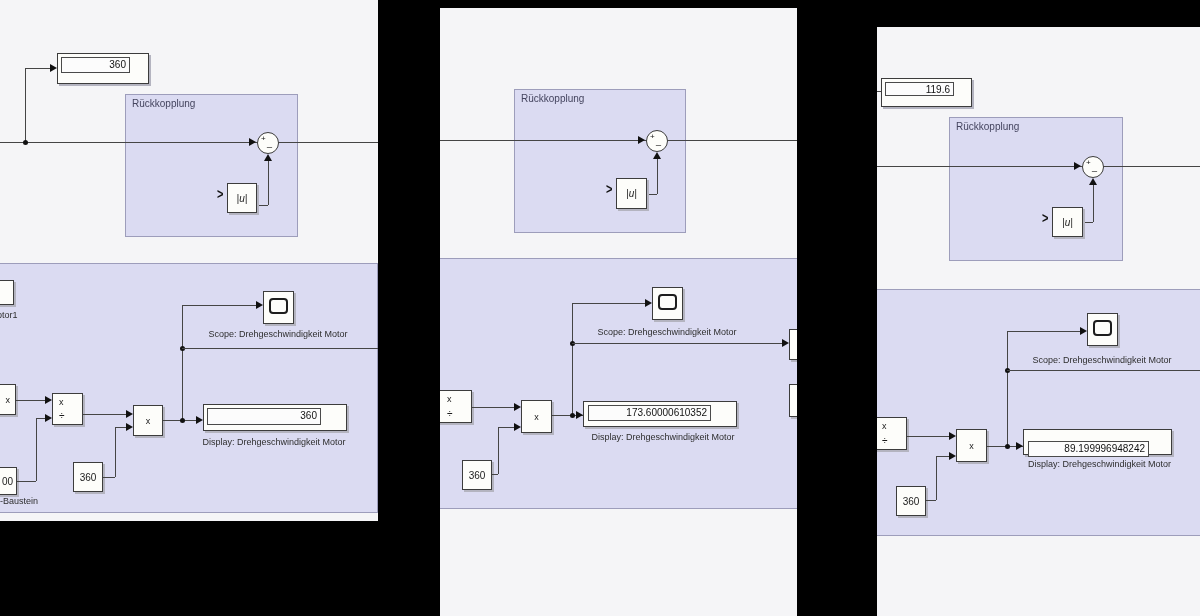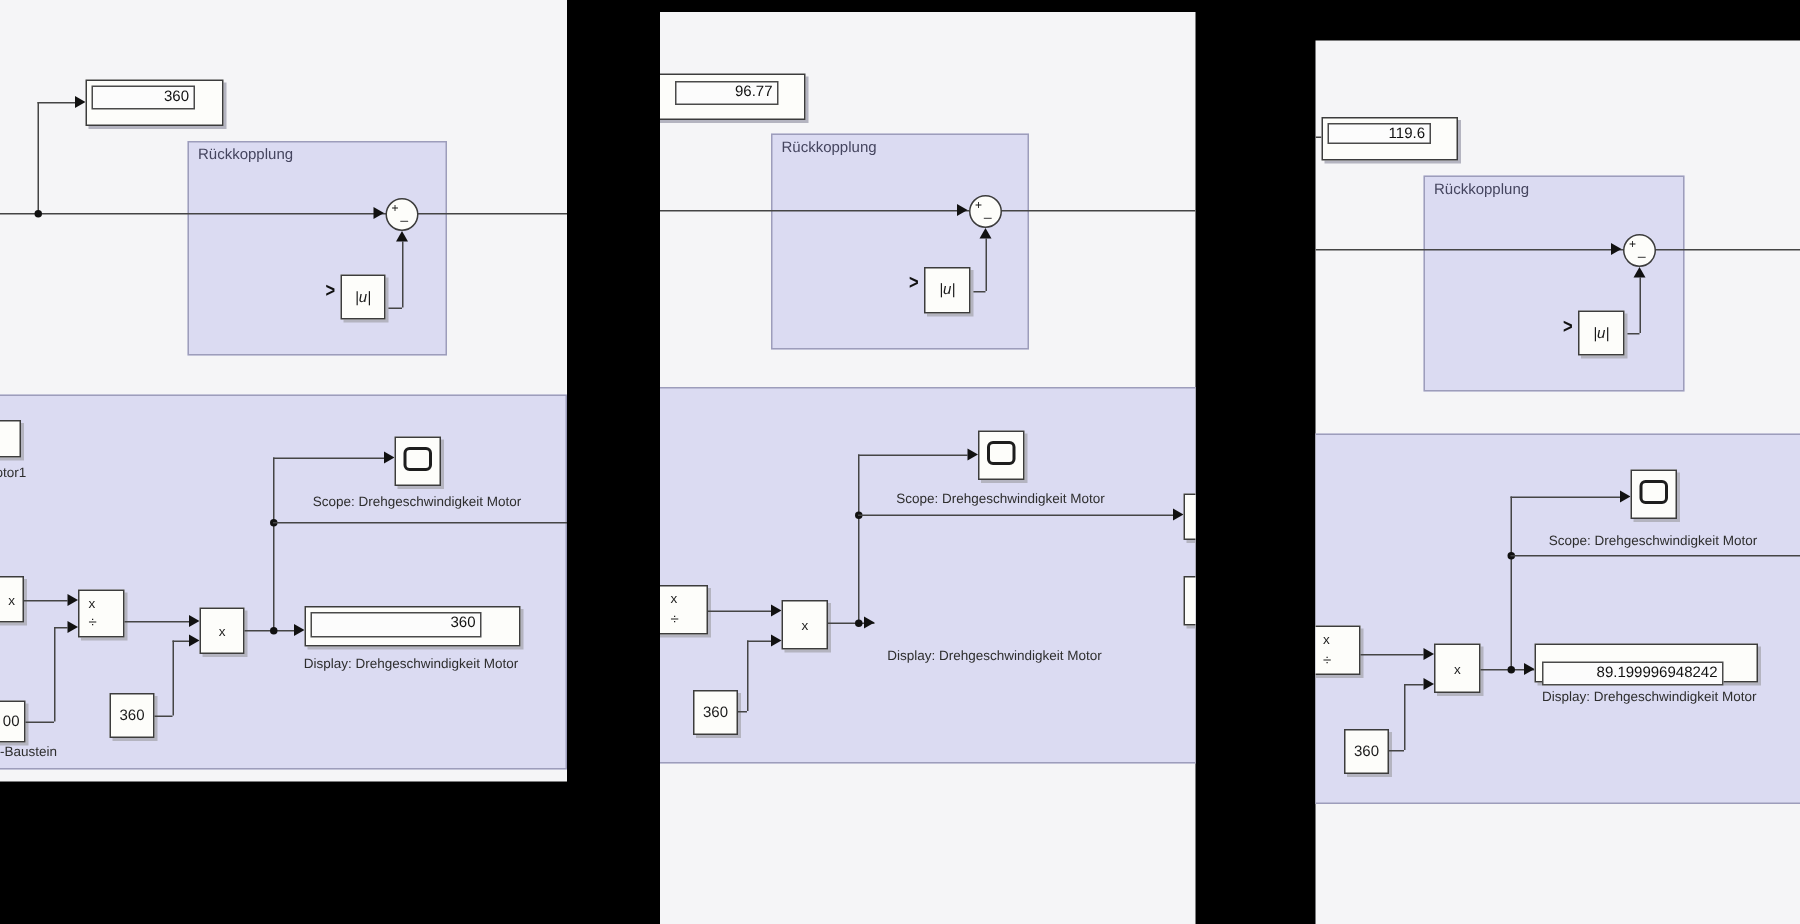--- a/index.html
+++ b/index.html
@@ -112,23 +112,20 @@
 </div>
 
 <div class="panel" style="left:440px;top:8px;width:357px;height:608px;">
   <div class="area" style="left:74px;top:81px;width:172px;height:144px;">
     <div class="area-label" style="left:6px;top:3px;">Rückkopplung</div>
   </div>
   <div class="area" style="left:-2px;top:250px;width:361px;height:251px;"></div>
 
   <div class="wire wh" style="left:0;top:132px;width:357px;"></div>
 
-  <div class="block" style="left:-6px;top:41px;width:103px;height:31px;">
-    <div class="disp-field" style="left:15px;top:4px;width:69px;height:16px;">96.77</div>
-  </div>
 
   <div class="arr-r" style="left:198px;top:128px;"></div>
   <div class="sum" style="left:206px;top:122px;">
     <span class="plus">+</span>
     <span class="minus">_</span>
   </div>
   <div class="wire wh" style="left:207px;top:186px;width:10px;"></div>
   <div class="wire wv" style="left:217px;top:151px;height:35px;"></div>
   <div class="arr-u" style="left:213px;top:144px;"></div>
   <span class="chevron" style="left:166px;top:175px;">&gt;</span>
@@ -160,20 +157,23 @@
   <div class="arr-r" style="left:342px;top:331px;"></div>
 
   <div class="block" style="left:349px;top:321px;width:12px;height:31px;"></div>
   <div class="block" style="left:349px;top:376px;width:12px;height:33px;"></div>
 
   <div class="block" style="left:212px;top:279px;width:31px;height:33px;">
     <div class="scope-screen" style="left:5px;top:6px;width:19px;height:16px;"></div>
   </div>
   <div class="blk-label" style="left:147px;top:319px;width:160px;">Scope: Drehgeschwindigkeit Motor</div>
 
+  <div class="block" style="left:143px;top:393px;width:154px;height:26px;">
+    <div class="disp-field" style="left:4px;top:3px;width:123px;height:16px;">173.60000610352</div>
+  </div>
   <div class="blk-label" style="left:143px;top:424px;width:160px;">Display: Drehgeschwindigkeit Motor</div>
 </div>
 
 <div class="panel" style="left:877px;top:27px;width:323px;height:589px;">
   <div class="area" style="left:72px;top:90px;width:174px;height:144px;">
     <div class="area-label" style="left:6px;top:3px;">Rückkopplung</div>
   </div>
   <div class="area" style="left:-2px;top:262px;width:327px;height:247px;"></div>
 
   <div class="wire wh" style="left:0;top:139px;width:323px;"></div>

